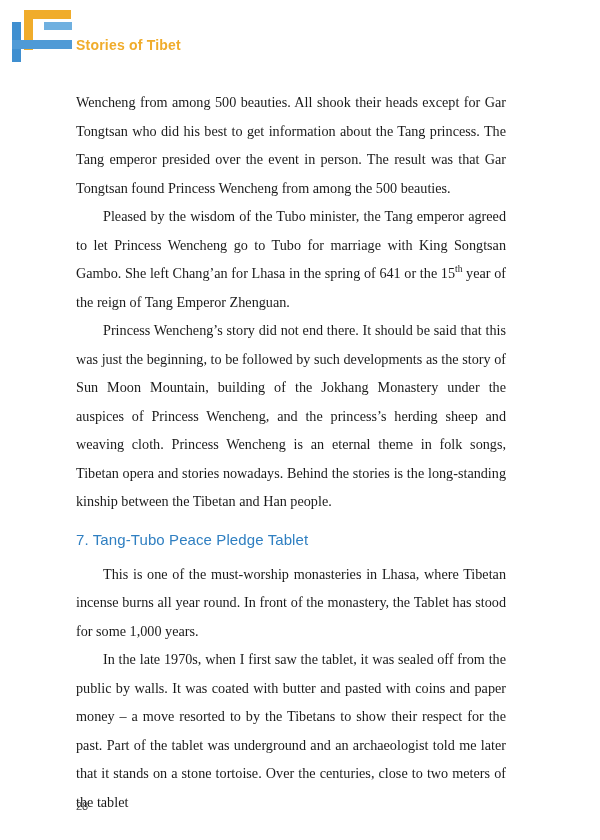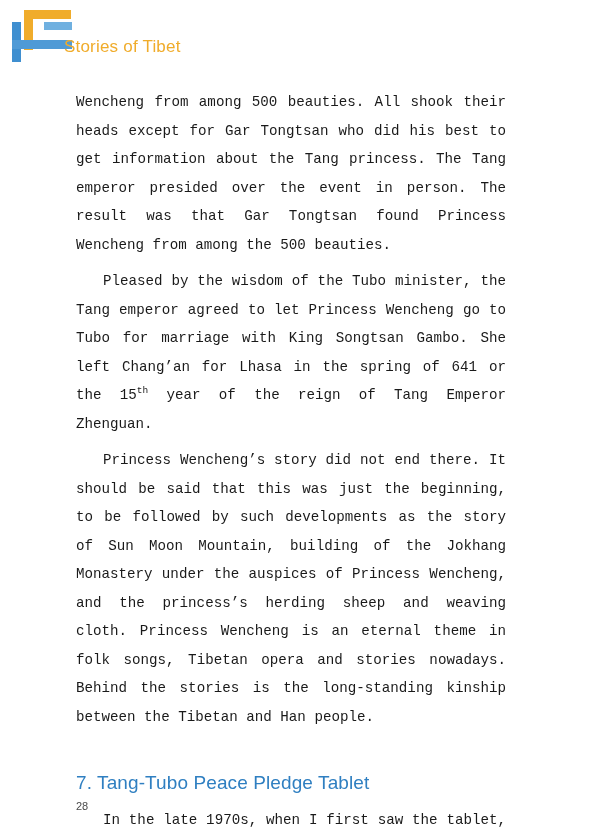--- a/index.html
+++ b/index.html
@@ -60,57 +60,56 @@
     left: 44px;
     top: 22px;
     width: 28px;
     height: 8px;
     background: #6fb0e0;
   }
 
   
   .running-head {
     position: absolute;
-    left: 64px;
+    left: 76px;
     top: 37px;
     font-family: "Liberation Sans", sans-serif;
-    font-size: 17px;
-    font-weight: normal;
+    font-size: 14px;
+    font-weight: bold;
     color: #f0ac2b;
     letter-spacing: 0.2px;
   }
 
   
   .content {
     position: absolute;
     left: 76px;
     top: 88px;
     width: 430px;
   }
   p.body-par {
     margin: 0;
     font-size: 14.2px;
     line-height: 28.5px;
     text-align: justify;
     text-justify: inter-word;
     text-indent: 0;
     hyphens: none;
-    font-family: Liberation Mono, monospace;
   }
   p.body-par.indent {
     text-indent: 27px;
   }
   p.body-par + p.body-par {
-    margin-top: 8px;
+    margin-top: 0;
   }
 
   .section-heading {
-    margin: 41px 0 12px 0;
+    margin: 15px 0 12px 0;
     font-family: "Liberation Sans", sans-serif;
-    font-size: 19px;
+    font-size: 15px;
     font-weight: normal;
     color: #2f7fc1;
     letter-spacing: 0.1px;
   }
 
   sup {
     font-size: 9.5px;
     vertical-align: super;
     line-height: 0;
   }
@@ -142,18 +141,19 @@
 
   <p class="body-par">Wencheng from among 500 beauties. All shook their heads except for Gar Tongtsan who did his best to get information about the Tang princess. The Tang emperor presided over the event in person. The result was that Gar Tongtsan found Princess Wencheng from among the 500 beauties.</p>
 
   <p class="body-par indent"><span>Pleased by the wisdom of the Tubo minister, the Tang emperor agreed to let Princess Wencheng go to Tubo for marriage with King Songtsan Gambo. She left Chang’an for Lhasa in the spring of 641 or the 15</span><sup>th</sup><span> year of the reign of Tang Emperor Zhenguan.</span></p>
 
   <p class="body-par indent">Princess Wencheng’s story did not end there. It should be said that this was just the beginning, to be followed by such developments as the story of Sun Moon Mountain, building of the Jokhang Monastery under the auspices of Princess Wencheng, and the princess’s herding sheep and weaving cloth. Princess Wencheng is an eternal theme in folk songs, Tibetan opera and stories nowadays. Behind the stories is the long-standing kinship between the Tibetan and Han people.</p>
 
 
   <h2 class="section-heading">7. Tang-Tubo Peace Pledge Tablet</h2>
 
+  <p class="body-par indent">This is one of the must-worship monasteries in Lhasa, where Tibetan incense burns all year round. In front of the monastery, the Tablet has stood for some 1,000 years.</p>
 
   <p class="body-par indent">In the late 1970s, when I first saw the tablet, it was sealed off from the public by walls. It was coated with butter and pasted with coins and paper money – a move resorted to by the Tibetans to show their respect for the past. Part of the tablet was underground and an archaeologist told me later that it stands on a stone tortoise. Over the centuries, close to two meters of the tablet</p>
 
 </div>
 
 <div class="folio">28</div>
 
 </body></html>

